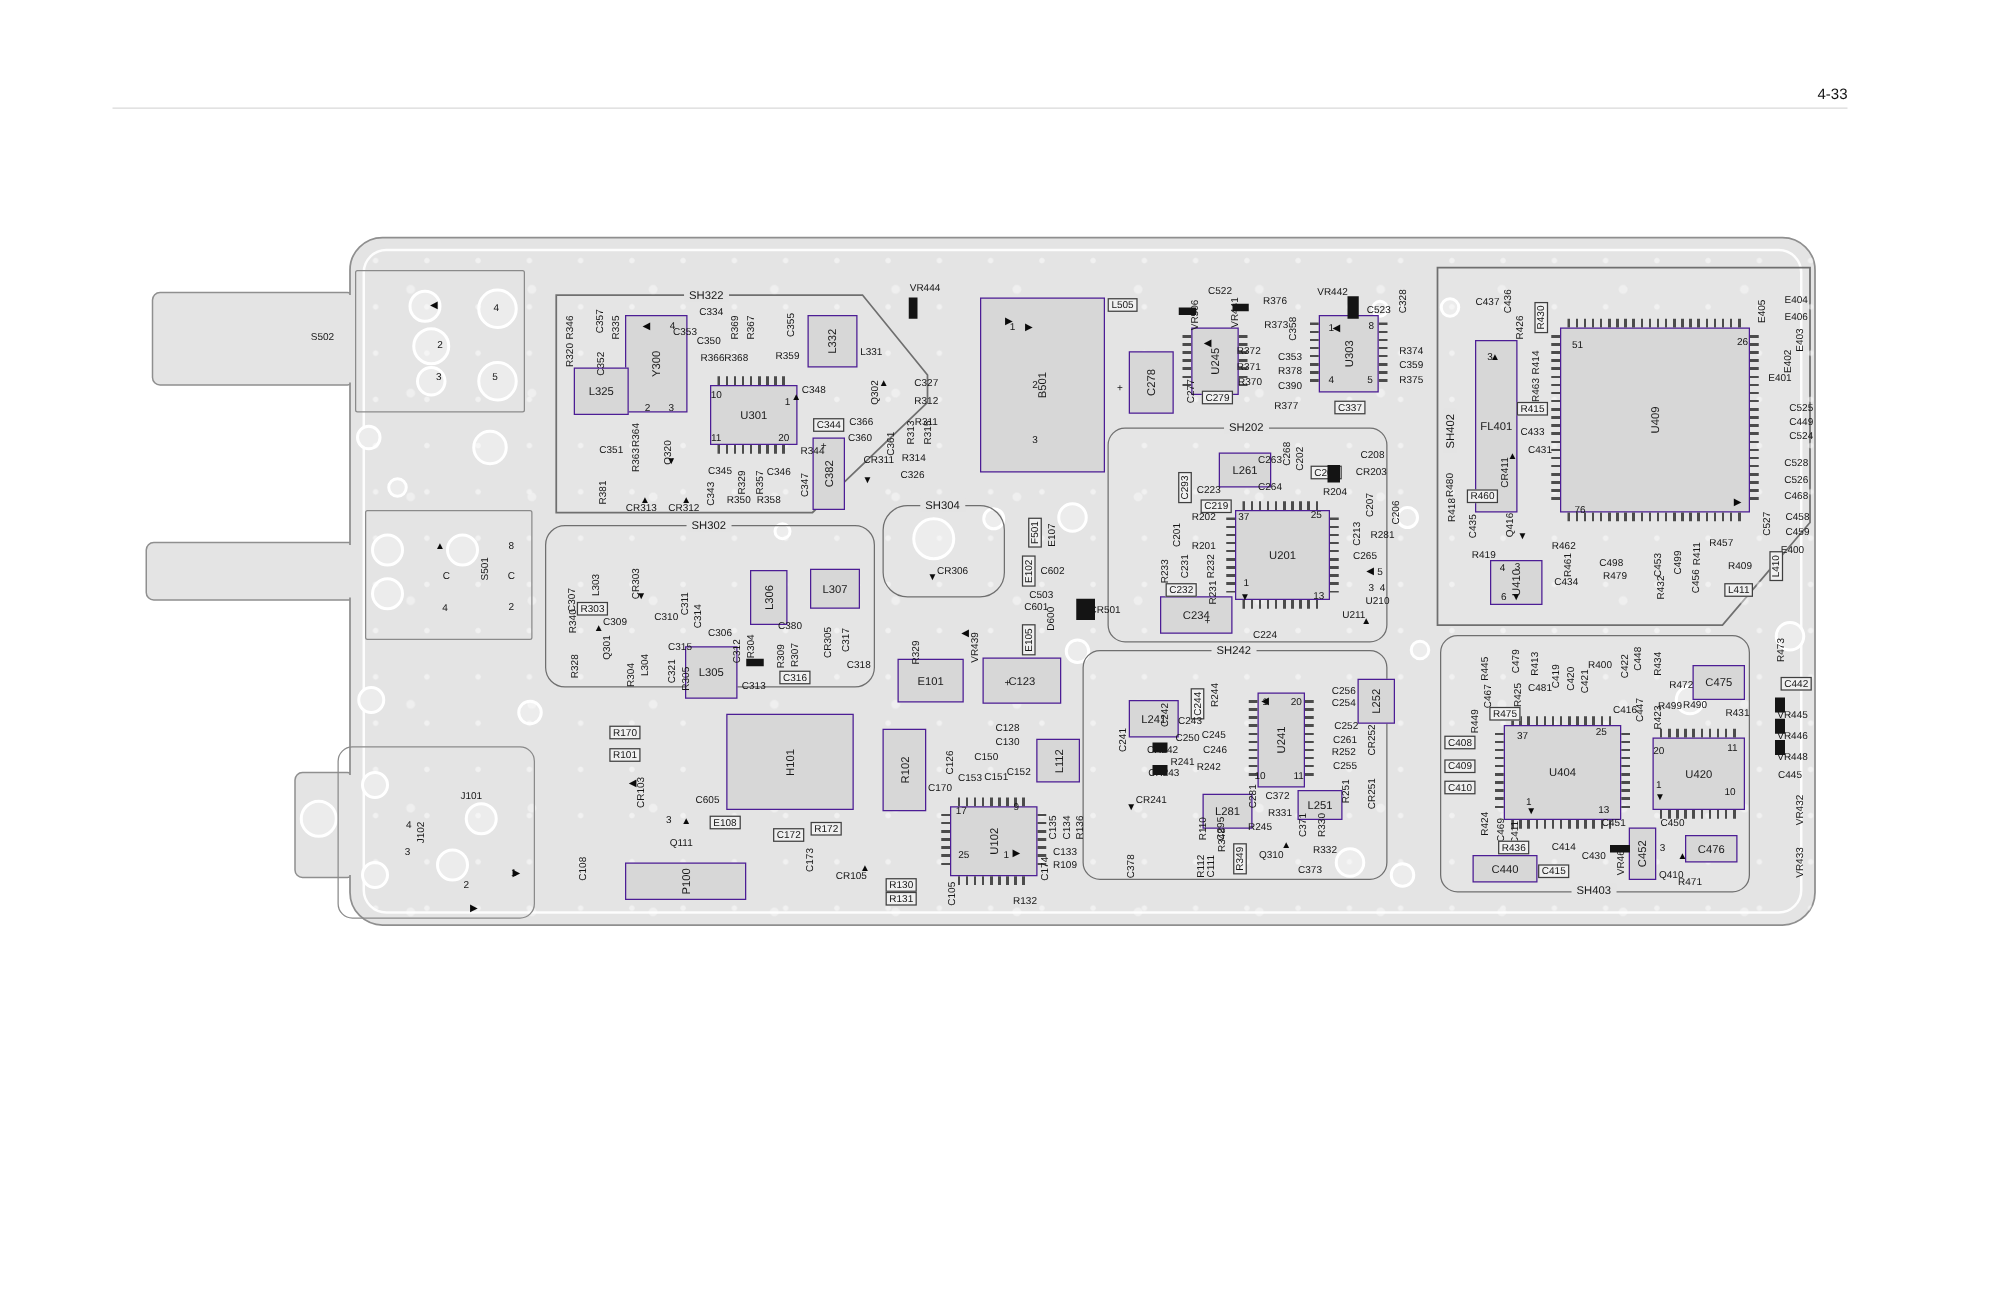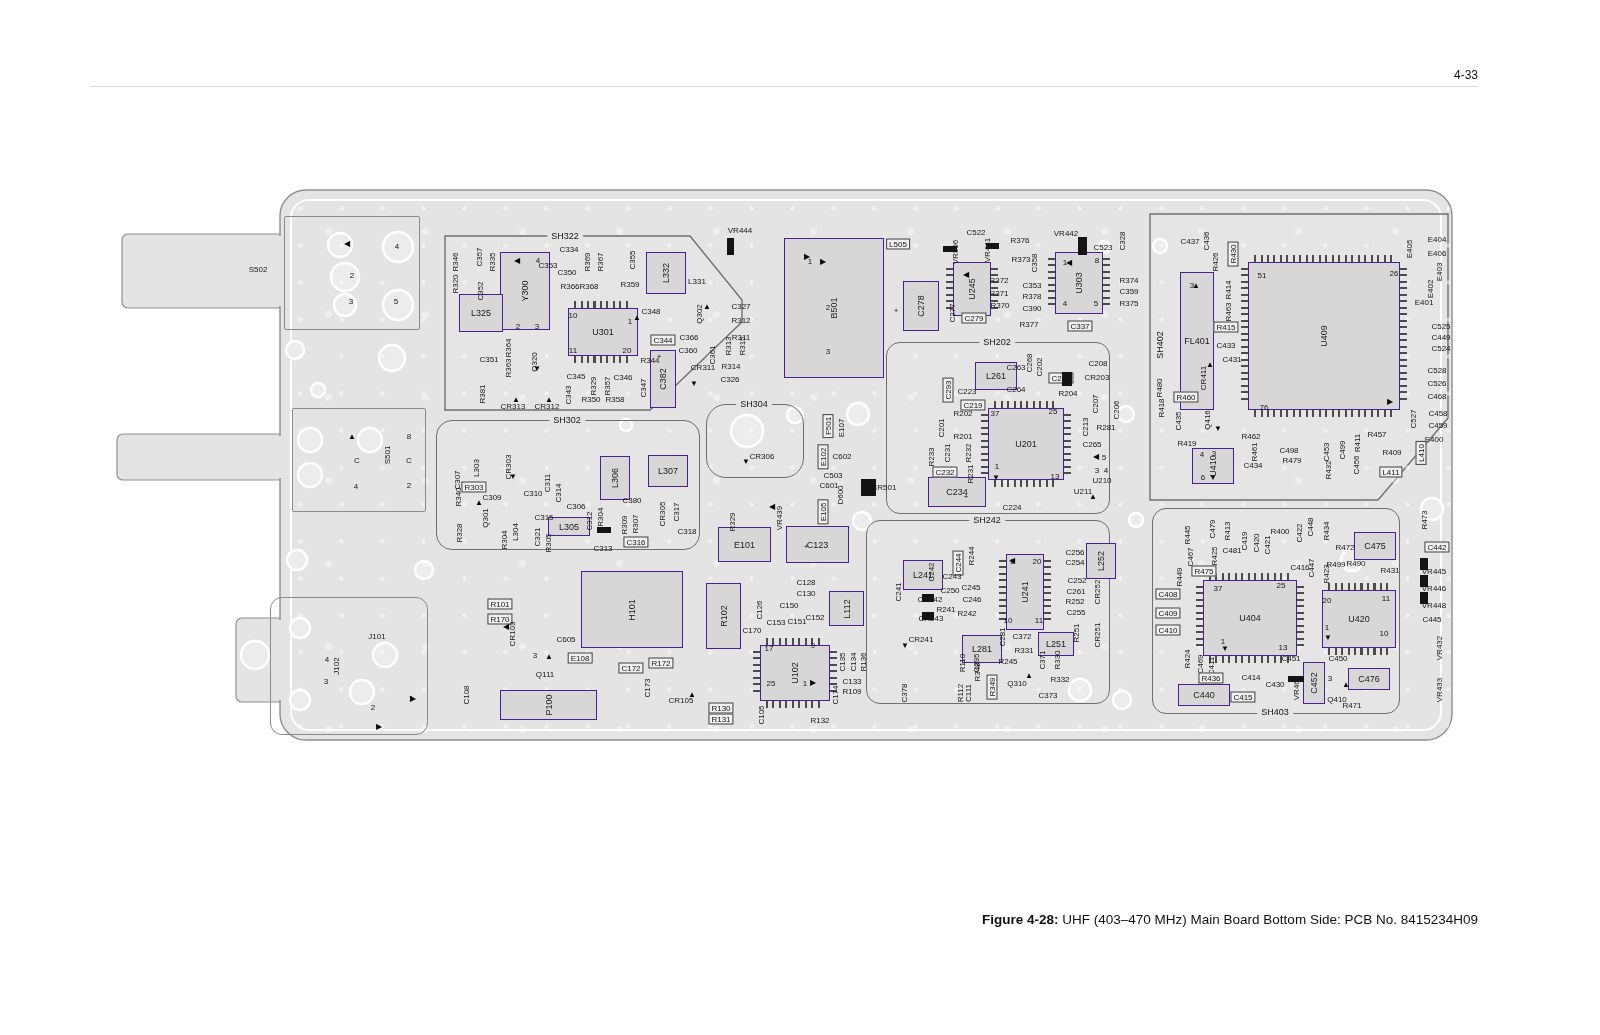--- a/index.html
+++ b/index.html
@@ -197,21 +197,21 @@
       </div>
       <div class="ic" style="left: 928px; top: 477px; width: 58px; height: 30px;">
         <div class="ic-label">C234</div>
       </div>
       <div class="ic" style="left: 903px; top: 560px; width: 40px; height: 30px;">
         <div class="ic-label">L241</div>
       </div>
       <div class="ic" style="left: 962px; top: 635px; width: 40px; height: 28px;">
         <div class="ic-label">L281</div>
       </div>
-      <div class="ic" style="left: 548px; top: 517px; width: 42px; height: 19px;">
+      <div class="ic" style="left: 548px; top: 517px; width: 42px; height: 42px;">
         <div class="ic-label">L305</div>
       </div>
       <div class="ic" style="left: 648px; top: 455px; width: 40px; height: 32px;">
         <div class="ic-label">L307</div>
       </div>
       <div class="ic" style="left: 600px; top: 456px; width: 30px; height: 44px;">
         <div class="ic-label v">L306</div>
       </div>
       <div class="ic" style="left: 975px; top: 362px; width: 42px; height: 28px;">
         <div class="ic-label">L261</div>
@@ -505,21 +505,21 @@
       <div class="lbl v" style="left: 978px; top: 672px;">R348</div>
       <div class="lbl" style="left: 1060px; top: 680px;">R332</div>
       <div class="lbl" style="left: 1048px; top: 696px;">C373</div>
       <div class="lbl v" style="left: 961px; top: 693px;">R112</div>
       <div class="lbl v" style="left: 969px; top: 693px;">C111</div>
       <div class="lbl v" style="left: 905px; top: 693px;">C378</div>
       <div class="lbl" style="left: 1012px; top: 562px;">1</div>
       <div class="lbl" style="left: 1037px; top: 562px;">20</div>
       <div class="lbl" style="left: 1008px; top: 621px;">10</div>
       <div class="lbl" style="left: 1039px; top: 621px;">11</div>
-      <div class="lbl b" style="left: 500px; top: 619px;">R170</div>
+      <div class="lbl b" style="left: 500px; top: 586px;">R170</div>
       <div class="lbl b" style="left: 500px; top: 604px;">R101</div>
       <div class="lbl v" style="left: 513px; top: 634px;">CR103</div>
       <div class="lbl" style="left: 566px; top: 640px;">C605</div>
       <div class="lbl b" style="left: 580px; top: 658px;">E108</div>
       <div class="lbl" style="left: 545px; top: 675px;">Q111</div>
       <div class="lbl" style="left: 535px; top: 656px;">3</div>
       <div class="lbl b" style="left: 631px; top: 668px;">C172</div>
       <div class="lbl b" style="left: 661px; top: 663px;">R172</div>
       <div class="lbl v" style="left: 648px; top: 688px;">C173</div>
       <div class="lbl" style="left: 681px; top: 701px;">CR105</div>
@@ -645,14 +645,13 @@
       <div class="blk" style="left: 922px; top: 594px; width: 12px; height: 8px;"></div>
       <div class="blk" style="left: 922px; top: 612px; width: 12px; height: 8px;"></div>
       <div class="blk" style="left: 1062px; top: 372px; width: 10px; height: 14px;"></div>
       <div class="blk" style="left: 1420px; top: 558px; width: 8px; height: 12px;"></div>
       <div class="blk" style="left: 1420px; top: 575px; width: 8px; height: 12px;"></div>
       <div class="blk" style="left: 1420px; top: 592px; width: 8px; height: 12px;"></div>
       <div class="blk" style="left: 1288px; top: 676px; width: 16px; height: 6px;"></div>
       <div class="blk" style="left: 597px; top: 527px; width: 14px; height: 6px;"></div>
     </div>
 
-  <div class="caption"><b>Figure 4-28:</b><span> UHF (403–470 MHz) Main Board Bottom Side: PCB No. 8415234H09</span></div>
 </div>
 
 </body></html>

